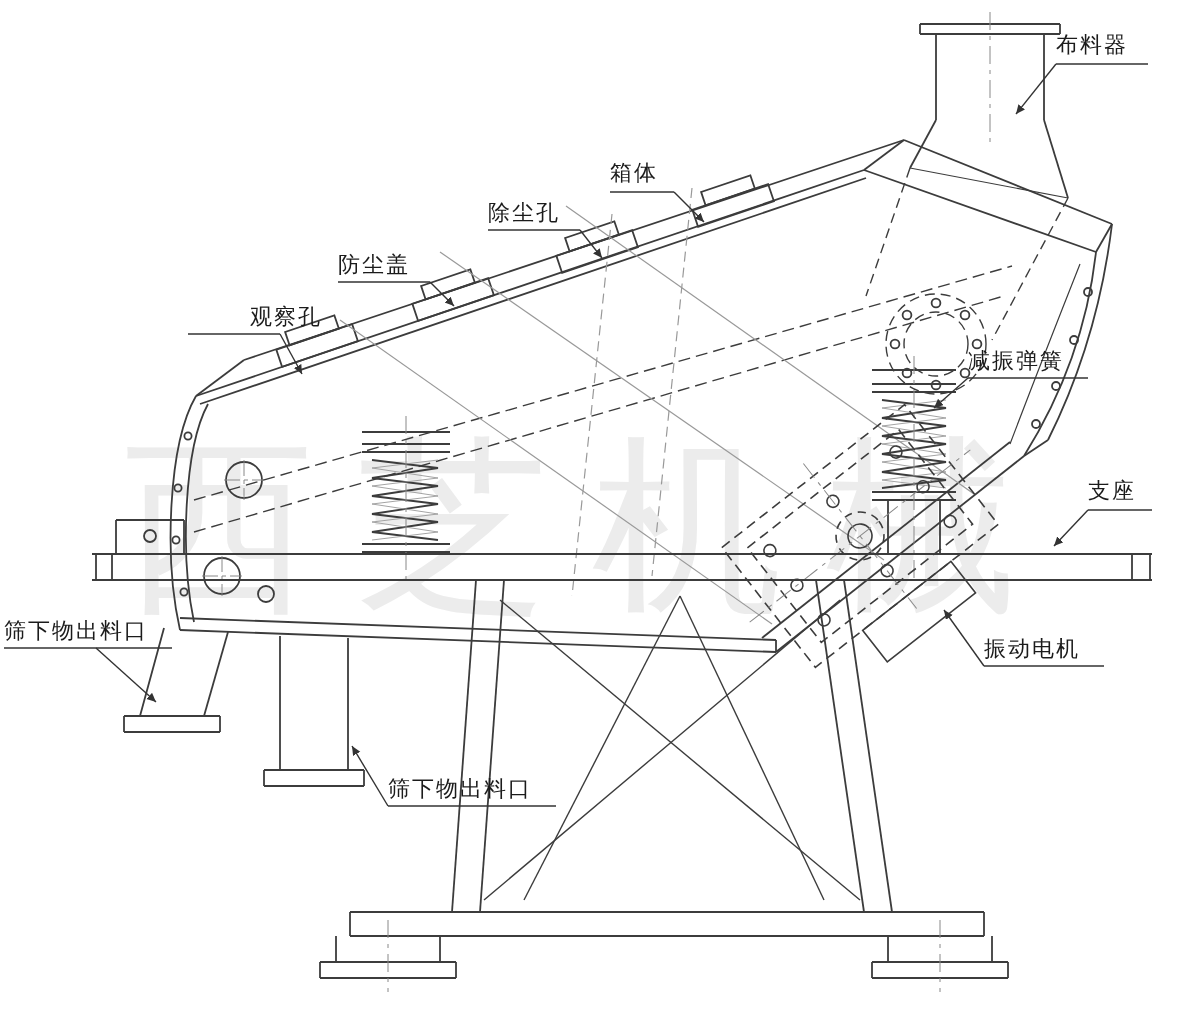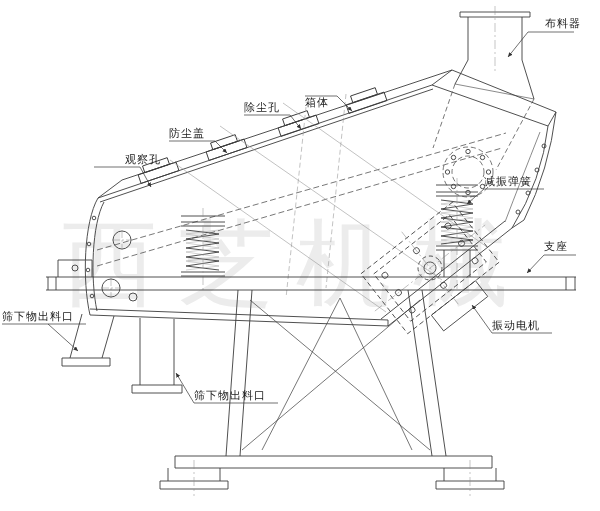--- a/index.html
+++ b/index.html
@@ -271,22 +271,22 @@
     <line x1="544" y1="255" x2="527" y2="273" marker-end="url(#arr)"></line>
     <line x1="492" y1="333" x2="552" y2="333"></line>
     <line x1="492" y1="333" x2="472" y2="305" marker-end="url(#arr)"></line>
     <line x1="2" y1="324" x2="86" y2="324"></line>
     <line x1="48" y1="324" x2="78" y2="351" marker-end="url(#arr)"></line>
     <line x1="194" y1="403" x2="278" y2="403"></line>
     <line x1="194" y1="403" x2="176" y2="373" marker-end="url(#arr)"></line>
   </g>
 </svg>
 
-<div class="lbl" style="left:528px;top:17px;margin-left:17px;">布料器</div>
-<div class="lbl" style="left:305px;top:96px;">箱体</div>
+<div class="lbl" style="left:528px;top:17px;">布料器</div>
+<div class="lbl" style="left:305px;top:82px;font-family:Liberation Mono, monospace;">箱体</div>
 <div class="lbl" style="left:244px;top:101px;">除尘孔</div>
 <div class="lbl" style="left:169px;top:127px;">防尘盖</div>
 <div class="lbl" style="left:94px;top:153px;margin-left:31px;">观察孔</div>
 <div class="lbl" style="left:484px;top:175px;font-family:Liberation Serif, serif;">减振弹簧</div>
 <div class="lbl" style="left:544px;top:241px;font-family:Liberation Mono, monospace;">支座</div>
 <div class="lbl" style="left:492px;top:319px;font-family:Liberation Serif, serif;">振动电机</div>
 <div class="lbl" style="left:2px;top:310px;">筛下物出料口</div>
 <div class="lbl" style="left:194px;top:389px;">筛下物出料口</div>
 
 </div>

